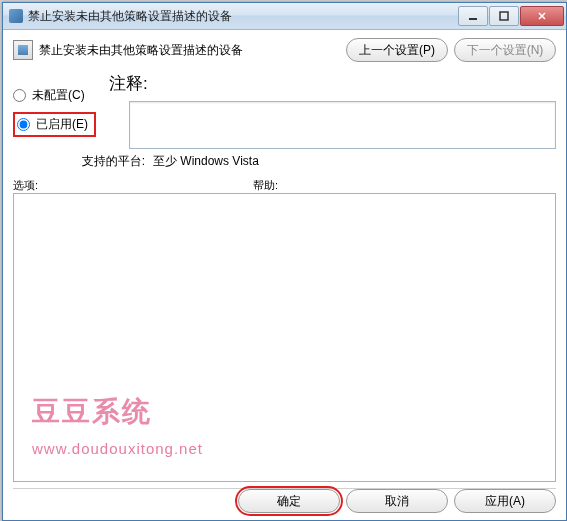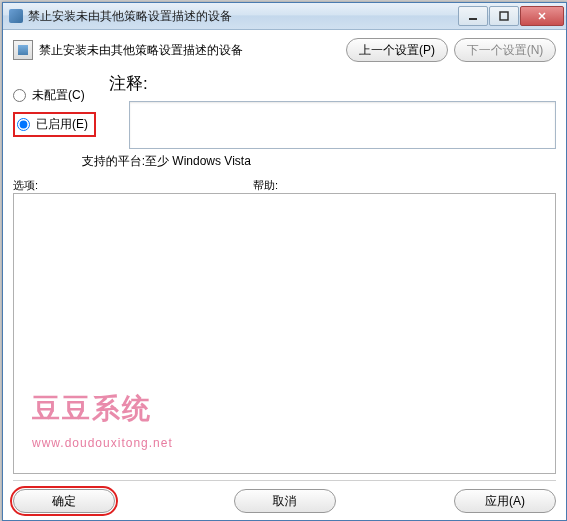--- a/index.html
+++ b/index.html
@@ -20,32 +20,32 @@
 .win-btn { min-width: 84px; height: 22px; background: linear-gradient(#fdfdfd, #e6e6e6); border: 1px solid #999; border-radius: 12px; font-size: 12px; padding: 0 8px; display: flex; align-items: center; justify-content: center; cursor: default; }
 .win-btn.disabled { color: #888; }
 .radio-row { display: flex; gap: 33px; align-items: center; }
 .radio-col { display: flex; flex-direction: column; gap: 8px; padding-top: 2px; }
 .radio-item { display: flex; align-items: center; gap: 4px; font-size: 12px; }
 .radio-item input { margin: 0 2px 0 0; }
 .highlight { border: 2px solid #e02020; padding: 2px 6px 2px 2px; }
 .comment-col { flex: 1; display: flex; flex-direction: column; gap: 4px; }
 .comment-label { font-size: 17px; margin-left: -20px; padding-bottom: 2px; }
 .comment-box { height: 42px; border: 1px solid #a8b8c8; background: #fff; padding: 2px; box-shadow: inset 0 1px 2px rgba(0,0,0,0.1); }
-.platform-row { display: flex; align-items: center; margin: 4px 0 8px 0; font-size: 12px; }
+.platform-row { display: flex; align-items: center; gap: 8px; margin: 4px 0 8px 0; font-size: 12px; }
 .platform-label { width: 132px; text-align: right; }
 .labels-row { display: flex; font-size: 11px; }
 .labels-row > div:first-child { width: 240px; }
 .panels { flex: 1; display: flex; gap: 6px; min-height: 0; }
 .panel { flex: 1; border: 1px solid #b0b0b0; background: #fff; padding: 8px; font-size: 12px; line-height: 1.6; overflow: auto; }
 .panel.left { position: relative; padding-left: 7px; }
 .watermark { position: absolute; left: 18px; bottom: 20px; }
 .wm1 { font-family: KaiTi, STKaiti, serif; font-size: 28px; color: rgba(228, 110, 150, 0.8); font-weight: bold; letter-spacing: 2px; }
-.wm2 { font-size: 12px; color: rgba(228, 110, 150, 0.9); letter-spacing: 1px; margin-top: 2px; }
+.wm2 { font-size: 15px; color: rgba(228, 110, 150, 0.9); letter-spacing: 1px; margin-top: 2px; }
 .help-p { margin: 0 0 10px 0; }
-.footer { border-top: 1px solid #d0d0d0; padding-top: 8px; margin-top: 6px; display: flex; justify-content: space-between; gap: 6px; }
+.footer { border-top: 1px solid #d0d0d0; margin-top: 6px; display: flex; justify-content: flex-end; gap: 6px; }
 .win-btn.ok-hl { outline: 2px solid #e02020; outline-offset: 1px; }
 </style>
 </head>
 <body>
 
 <div class="window">
   <div class="titlebar">
     <div class="titlebar-icon"></div>
     <div class="titlebar-text">禁止安装未由其他策略设置描述的设备</div>
     <div class="titlebar-btns">

